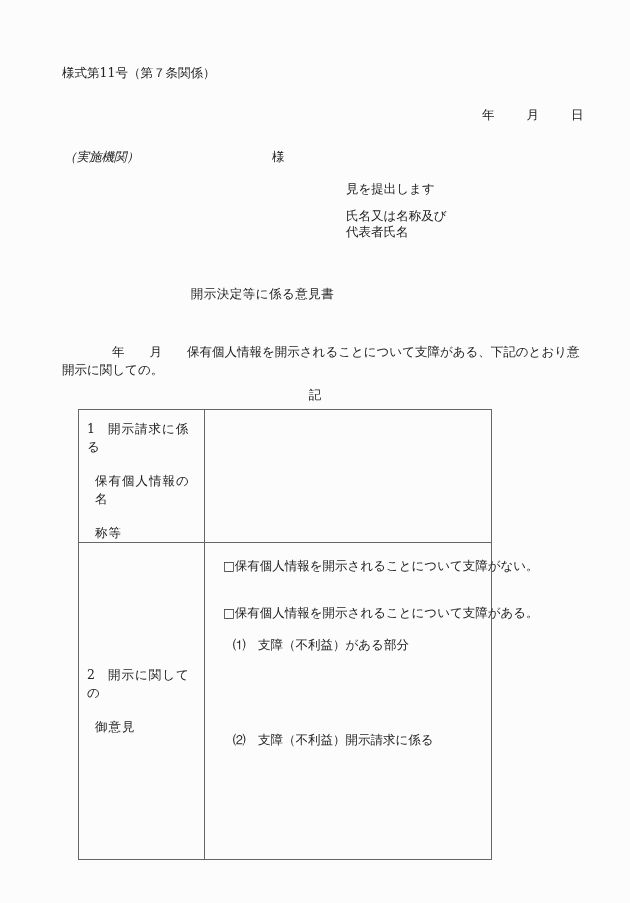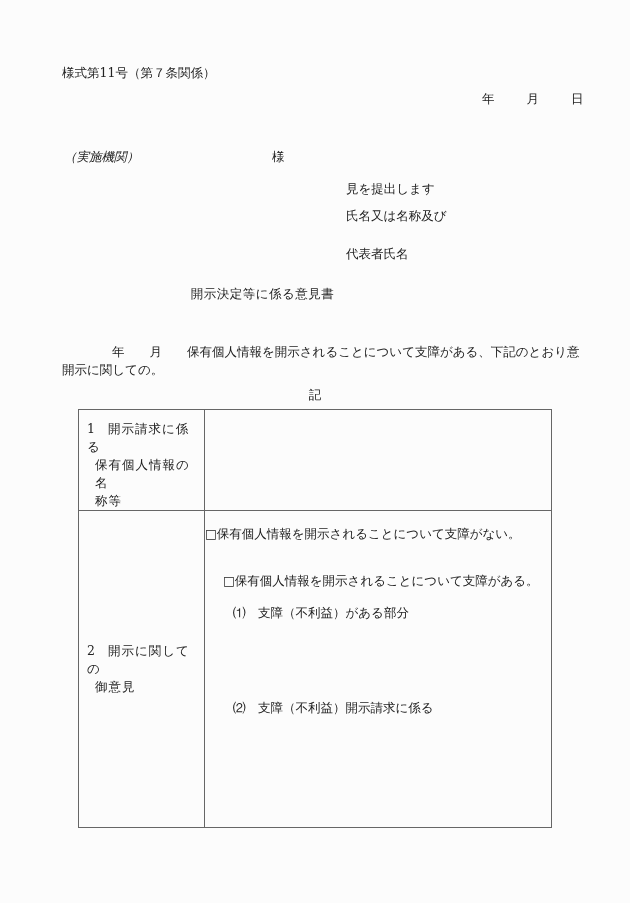--- a/index.html
+++ b/index.html
@@ -2,38 +2,38 @@
 <html><head>
 <meta charset="utf-8">
 <style>
   html, body { margin:0; padding:0; }
   body {
     width:630px; height:903px; background:#fcfcfc; position:relative; overflow:hidden;
     font-family:"DejaVu Serif","Liberation Serif",serif; color:#222; font-size:12.5px;
   }
   .abs { position:absolute; white-space:nowrap; }
   .form-no { left:62px; top:65px; }
-  .date { left:482px; top:91px; }
+  .date { left:482px; top:107px; }
   .date span { display:inline-block; }
   .date .gap { width:28px; }
   .agency { left:64px; top:149px;font-style:italic; }
   .sama { left:272px; top:149px; }
   .addr { left:346px; }
   .title { left:0; width:525px; text-align:center; top:286px; letter-spacing:0.5px; }
   .body1 { left:112px; top:344px; }
   .body2 { left:62px; top:362px; }
   .ki { left:0; width:630px; text-align:center; top:387px; }
   table.form {
-    position:absolute; left:78px; top:409px; width:474px; border-collapse:collapse;
+    position:absolute; left:78px; top:409px; width:414px; border-collapse:collapse;
   }
   table.form td { border:1.3px solid #666; vertical-align:top; padding:0; }
   td.lab { width:125px; }
   .cell-label { padding:10px 4px 0 8px; line-height:18px; letter-spacing:1px; white-space:normal; }
   .cell-label .num { margin-right:12px; }
-  .indent { padding-left:8px; }
+  .indent { padding-left:8px;margin-top:16px; }
   .row1 td { height:68px; }
   .row2 td { height:316px; }
   .row2 td.lab { vertical-align:middle; }
   .opinion { position:relative; height:316px; }
   .opinion .line { position:absolute; white-space:nowrap; }
 </style>
 </head>
 <body>
 
 <div class="abs form-no">様式第11号（第７条関係）</div>
@@ -42,21 +42,21 @@
   <span>年</span><span class="gap"></span>
   <span>月</span><span class="gap"></span>
   <span>日</span>
 </div>
 
 <div class="abs agency">（実施機関）</div>
 <div class="abs sama">様</div>
 
 <div class="abs addr" style="top:181px">見を提出します</div>
 <div class="abs addr" style="top:208px">氏名又は名称及び</div>
-<div class="abs addr" style="top:246px">代表者氏名</div>
+<div class="abs addr" style="top:224px">代表者氏名</div>
 
 <div class="abs title">開示決定等に係る意見書</div>
 
 <div class="abs body1">年　　月　　保有個人情報を開示されることについて支障がある、下記のとおり意</div>
 <div class="abs body2">開示に関しての。</div>
 
 <div class="abs ki">記</div>
 
 <table class="form">
   <tbody>
@@ -72,21 +72,21 @@
   </tr>
   <tr class="row2">
     <td class="lab">
       <div class="cell-label" style="padding-top:0">
         <div><span class="num">2</span><span>開示に関しての</span></div>
         <div class="indent">御意見</div>
       </div>
     </td>
     <td>
       <div class="opinion">
-        <div class="line" style="left:0;top:15px">□保有個人情報を開示されることについて支障がない。</div>
+        <div class="line" style="left:18px;top:15px">□保有個人情報を開示されることについて支障がない。</div>
         <div class="line" style="left:18px;top:62px">□保有個人情報を開示されることについて支障がある。</div>
         <div class="line" style="left:28px;top:94px">⑴　支障（不利益）がある部分</div>
         <div class="line" style="left:28px;top:189px">⑵　支障（不利益）開示請求に係る</div>
       </div>
     </td>
   </tr>
 </tbody>
   </table>
 
 </body></html>

